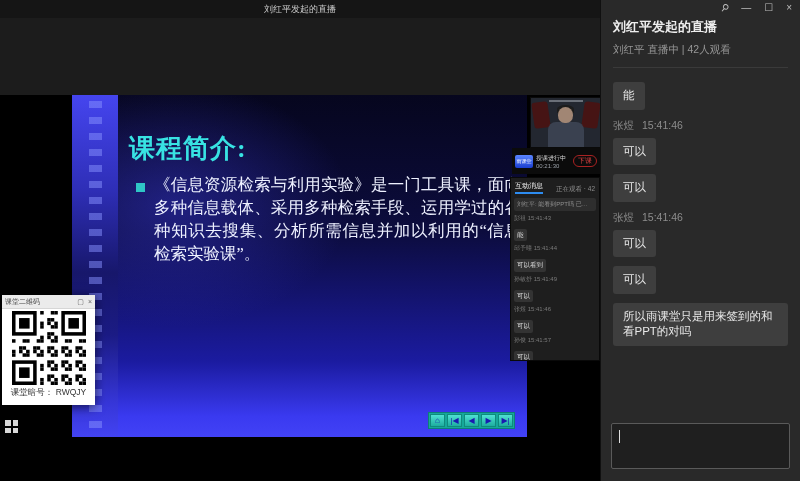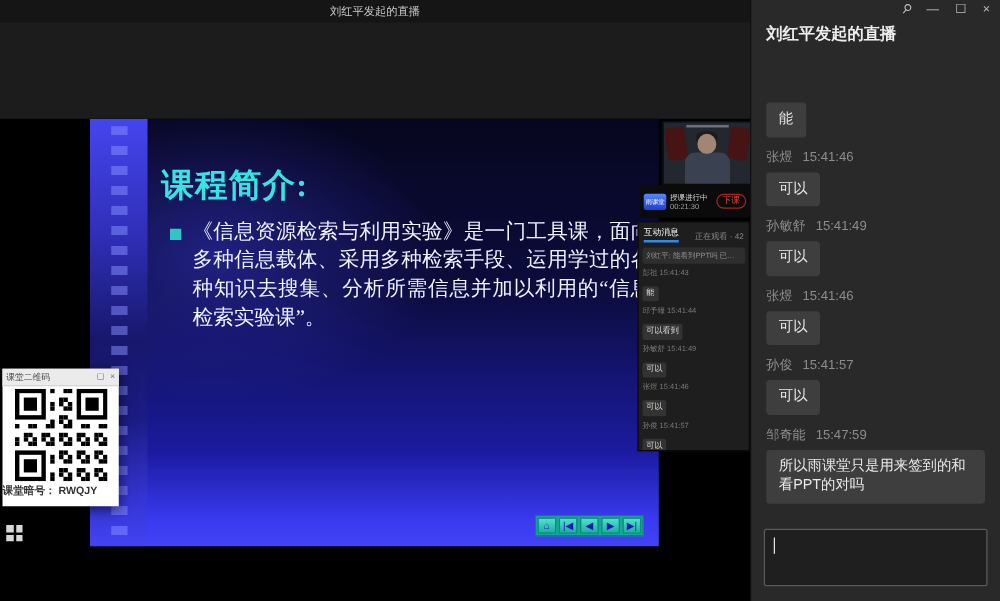--- a/index.html
+++ b/index.html
@@ -69,21 +69,21 @@
                border-radius:2px;margin-top:1px;max-width:78px;line-height:1.3;}
 
   
   .qr-window{position:absolute;left:2px;top:295px;width:93px;height:110px;background:#fff;
              box-shadow:0 2px 10px rgba(0,0,0,.65);}
   .qr-titlebar{height:13px;background:#ebebeb;border-bottom:1px solid #d6d6d6;display:flex;
                align-items:center;padding:0 3px;font-size:7px;color:#444;}
   .qr-titlebar .qr-title{flex:1;}
   .qr-btn{color:#666;font-size:7px;margin-left:4px;cursor:pointer;line-height:1;background:none;border:none;padding:0;}
   .qr-body{height:78px;display:flex;align-items:center;justify-content:center;}
-  .qr-label{font-size:8.5px;color:#333;font-weight:bold;}
+  .qr-label{font-size:8.5px;color:#333;text-align:center;}
 
   
   .grid-icon{position:absolute;left:5px;top:420px;width:13px;height:13px;display:grid;
              grid-template-columns:1fr 1fr;grid-template-rows:1fr 1fr;gap:2px;cursor:pointer;}
   .grid-icon div{background:#d8d8d8;}
 
   
   .sidebar{position:absolute;left:600px;top:0;width:200px;height:481px;background:#292929;
            border-left:1px solid #101010;box-sizing:border-box;}
   .sb-controls{position:absolute;top:3px;right:8px;display:flex;gap:13px;color:#bdbdbd;font-size:10px;}
@@ -328,60 +328,52 @@
 
   <div class="sidebar">
     <div class="sb-controls">
       <span class="sb-pin">⚲</span>
       <span>—</span>
       <span>☐</span>
       <span>×</span>
     </div>
     <div class="sb-header">
       <div class="sb-title">刘红平发起的直播</div>
+      <div class="sb-sub">刘红平 直播中 | 42人观看</div>
     </div>
     <div class="chat" id="chat-list">
   <div class="msg">
     
     <div class="msg-bubble">能</div>
   </div>
 
 
   <div class="msg">
     <div class="msg-meta">
       <span>张煜</span><span class="msg-time">15:41:46</span>
     </div>
     <div class="msg-bubble">可以</div>
   </div>
 
   <div class="msg">
-    <div class="msg-meta">
-      <span>孙敏舒</span><span class="msg-time">15:41:49</span>
-    </div>
     <div class="msg-bubble">可以</div>
   </div>
 
   <div class="msg">
     <div class="msg-meta">
       <span>张煜</span><span class="msg-time">15:41:46</span>
     </div>
     <div class="msg-bubble">可以</div>
   </div>
 
   <div class="msg">
-    <div class="msg-meta">
-      <span>孙俊</span><span class="msg-time">15:41:57</span>
-    </div>
     <div class="msg-bubble">可以</div>
   </div>
 
   <div class="msg">
-    <div class="msg-meta">
-      <span>邹奇能</span><span class="msg-time">15:47:59</span>
-    </div>
     <div class="msg-bubble">所以雨课堂只是用来签到的和看PPT的对吗</div>
   </div>
 </div>
     <div class="chat-input">
       <div class="caret"></div>
     </div>
   </div>
 </div>
 
 </body></html>

